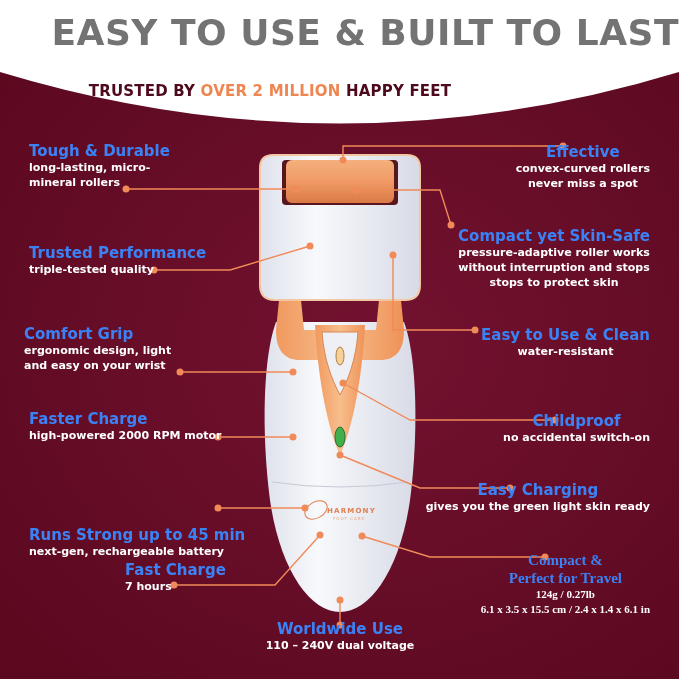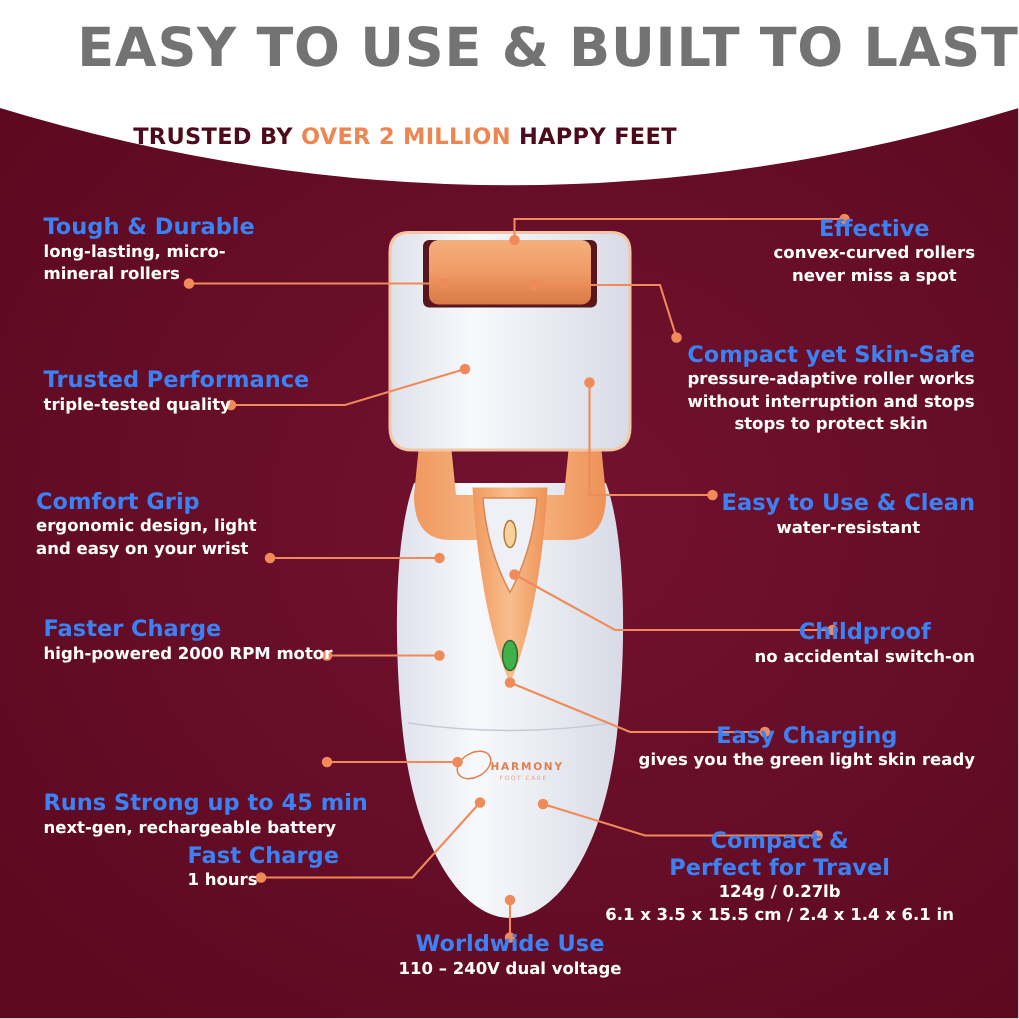--- a/index.html
+++ b/index.html
@@ -132,21 +132,21 @@
 <div class="feat left" style="left:29px; top:410px;">
   <div class="h">Faster Charge</div>
   <div class="d">high-powered 2000 RPM motor</div>
 </div>
 <div class="feat left" style="left:29px; top:481px;margin-top:45px;">
   <div class="h">Runs Strong up to 45 min</div>
   <div class="d">next-gen, rechargeable battery</div>
 </div>
 <div class="feat left" style="left:125px; top:561px;">
   <div class="h">Fast Charge</div>
-  <div class="d">1 hours</div>
+  <div class="d">7 hours</div>
 </div>
 
 <div class="feat right" style="right:29px; top:143px;">
   <div class="h">Effective</div>
   <div class="d">convex-curved rollers</div>
   <div class="d">never miss a spot</div>
 </div>
 <div class="feat right" style="right:29px; top:227px;">
   <div class="h">Compact yet Skin-Safe</div>
   <div class="d">pressure-adaptive roller works</div>
@@ -158,21 +158,21 @@
   <div class="d">water-resistant</div>
 </div>
 <div class="feat right" style="right:29px; top:412px;">
   <div class="h">Childproof</div>
   <div class="d">no accidental switch-on</div>
 </div>
 <div class="feat right" style="right:29px; top:481px;">
   <div class="h">Easy Charging</div>
   <div class="d">gives you the green light skin ready</div>
 </div>
-<div class="feat right" style="right:43px; top:551px;">
+<div class="feat right" style="right:29px; top:551px;font-family:Liberation Serif, serif;">
   <div class="h">Compact &amp;</div>
   <div class="h">Perfect for Travel</div>
   <div class="d">124g / 0.27lb</div>
   <div class="d">6.1 x 3.5 x 15.5 cm / 2.4 x 1.4 x 6.1 in</div>
 </div>
 
 <div class="feat center" style="left:240px; width:200px; top:620px;">
   <div class="h">Worldwide Use</div>
   <div class="d">110 – 240V dual voltage</div>
 </div>

